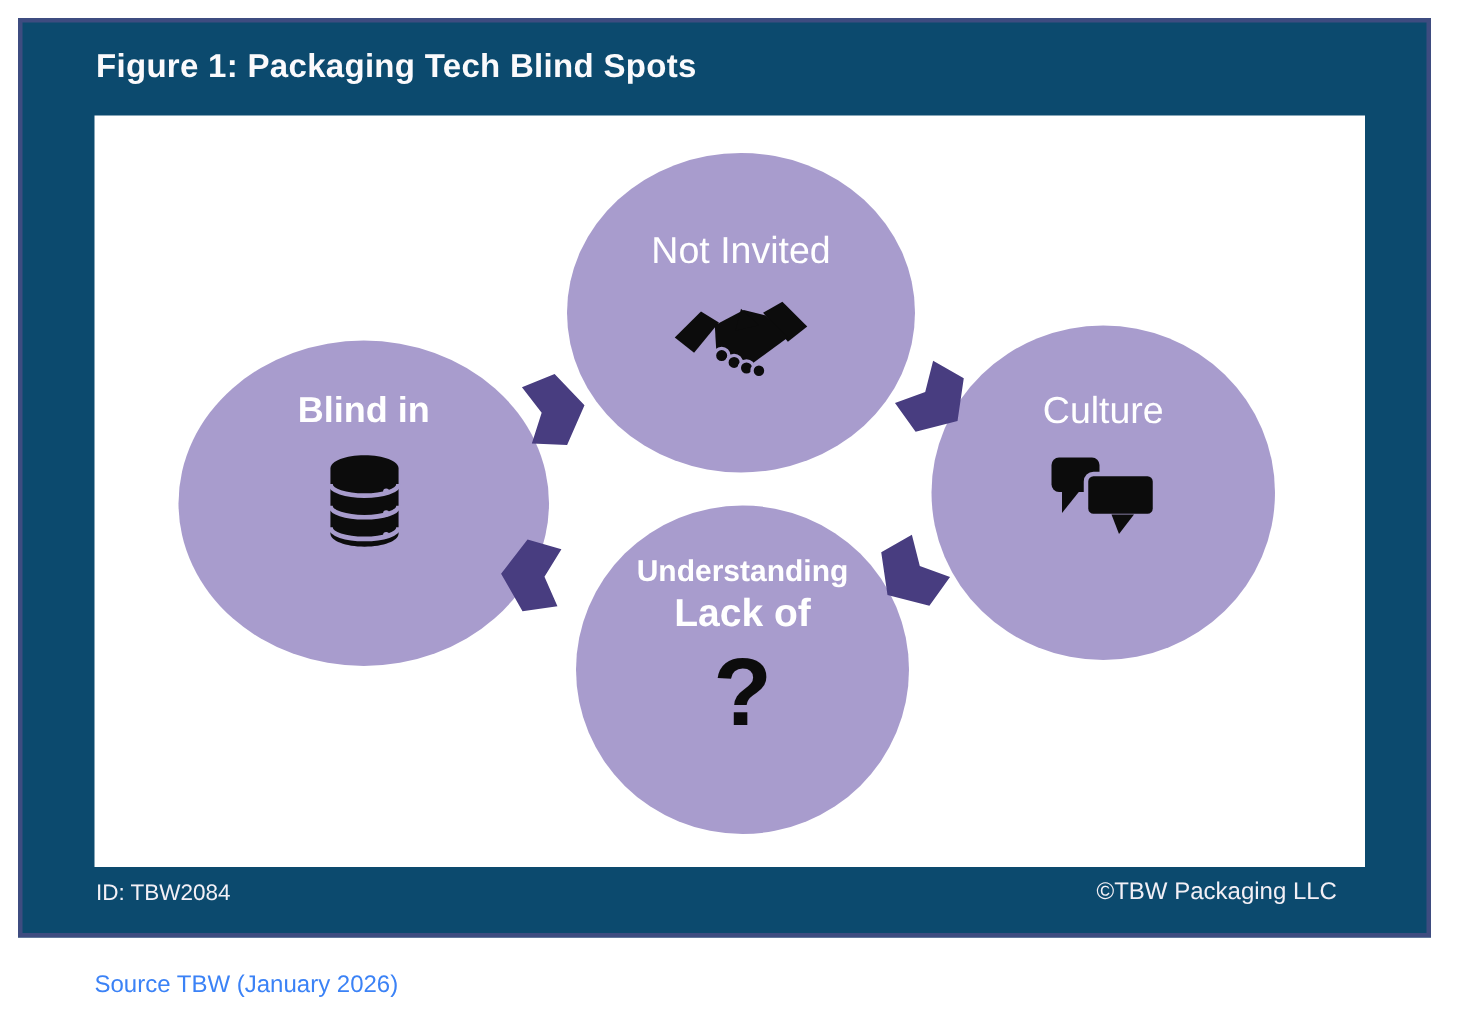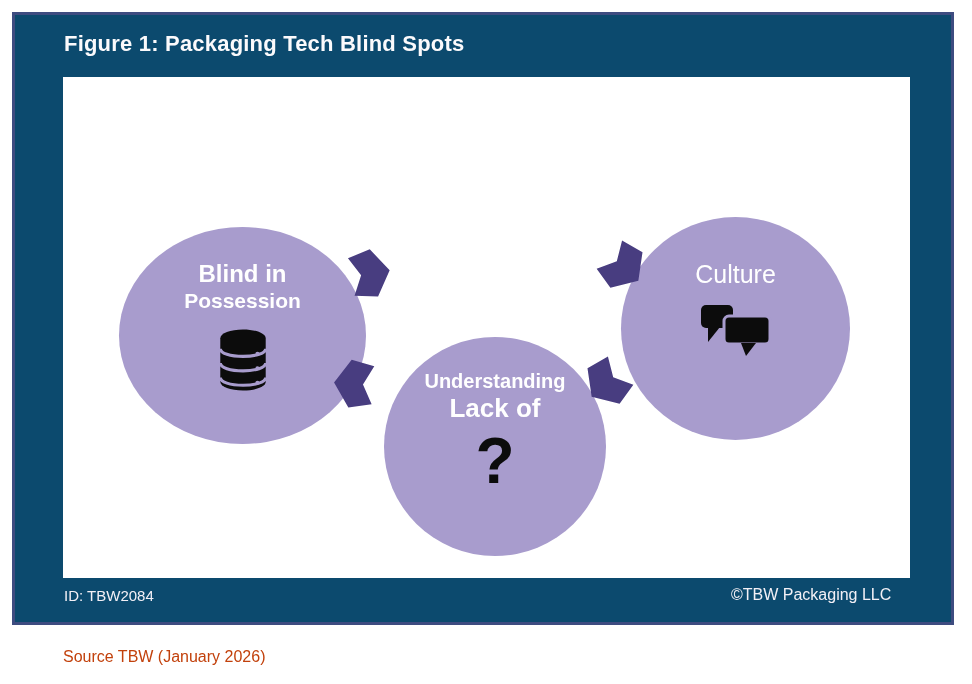--- a/index.html
+++ b/index.html
@@ -28,21 +28,21 @@
   .footer-id {
     position:absolute; left:52px; top:575px;
     color:#f3f0f6; font-size:15px; font-weight:400;
   }
   .footer-copyright {
     position:absolute; left:719px; top:574px;
     color:#f3f0f6; font-size:16px; font-weight:400;
   }
   .source-note {
     position:absolute; left:63px; top:648px;
-    color:#c2410c; font-size:16px;
+    color:#3b82f6; font-size:16px;
   }
 
   
   .node {
     position:absolute; border-radius:50%;
     background:#a89ccd; color:#ffffff;
     display:flex; flex-direction:column; align-items:center;
     text-align:center; box-sizing:border-box;
   }
   .node .line { line-height:1.22; }
@@ -75,24 +75,43 @@
 </head>
 <body>
 
 <div class="canvas">
   <div class="frame">
 
     <div class="figure-title">Figure 1: Packaging Tech Blind Spots</div>
 
     <div class="panel">
 
+      <div class="node node-top">
+        <div class="line l1">Not Invited</div>
+        <div class="line l2"></div>
+        <div class="icon-wrap">
+          <svg width="92" height="58" viewBox="0 0 100 62">
+            <g fill="#0c0c0c">
+              <polygon points="2,30 21,11 34,19 16,41"></polygon>
+              <polygon points="98,22 80,4 66,12 84,33"></polygon>
+              <polygon points="31,21 52,10 68,14 84,30 58,49 32,38"></polygon>
+              <polygon points="50,9 63,21 46,25"></polygon>
+              <g stroke="#a89ccd" stroke-width="2.4">
+                <circle cx="36" cy="43" r="5.2"></circle>
+                <circle cx="45" cy="48" r="5.2"></circle>
+                <circle cx="54" cy="52" r="5.2"></circle>
+                <circle cx="63" cy="54" r="5.0"></circle>
+              </g>
+            </g>
+          </svg>
+        </div>
+      </div>
 
       <div class="node node-left">
         <div class="line l1">Blind in</div>
-        <div class="line l2">Possession</div>
         <div class="icon-wrap">
           <svg width="54" height="64" viewBox="0 0 52 62">
             <path fill="#0c0c0c" d="M4,10 C4,5.2 13.8,1.5 26,1.5 S48,5.2 48,10 V52 C48,56.8 38.2,60.5 26,60.5 S4,56.8 4,52 Z"></path>
             <g fill="none" stroke="#a89ccd" stroke-width="3">
               <path d="M4,20 c0,4.4 9.8,7.5 22,7.5 s22,-3.1 22,-7.5"></path>
               <path d="M4,34 c0,4.4 9.8,7.5 22,7.5 s22,-3.1 22,-7.5"></path>
               <path d="M4,48 c0,4.4 9.8,7.5 22,7.5 s22,-3.1 22,-7.5"></path>
             </g>
             <g fill="#a89ccd">
               <circle cx="40" cy="25" r="2"></circle>

